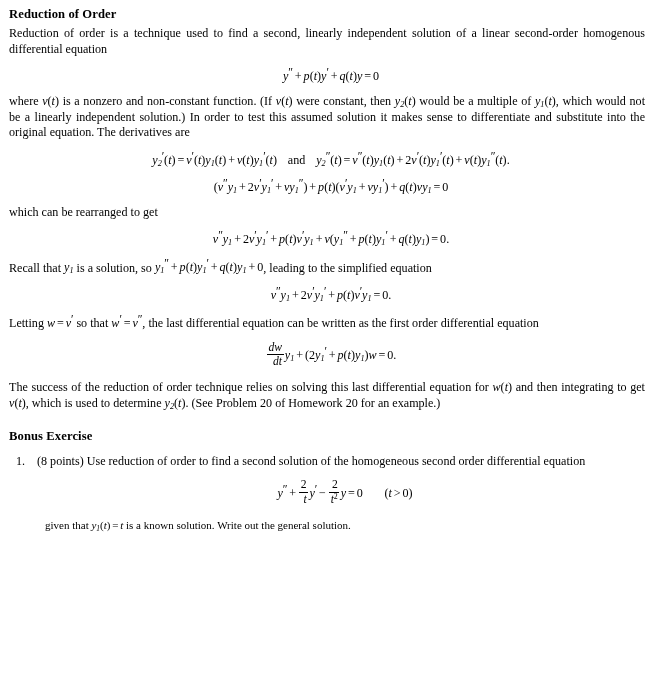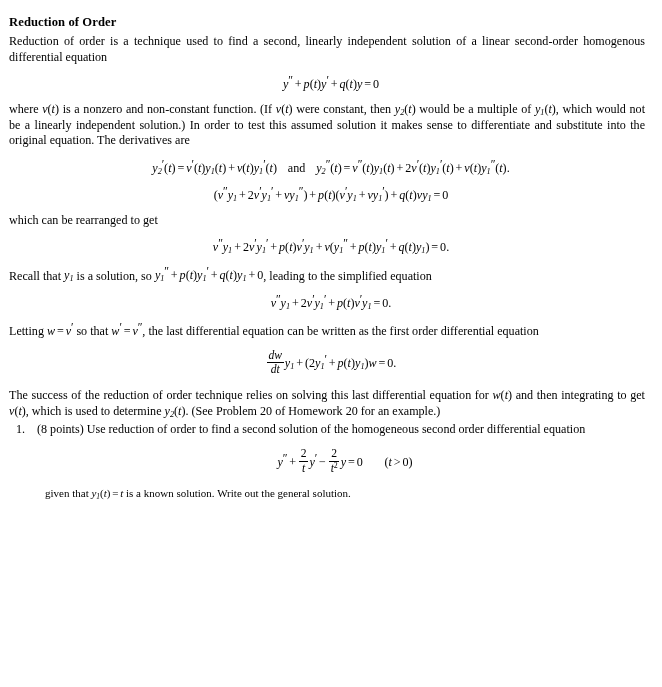--- a/index.html
+++ b/index.html
@@ -21,21 +21,21 @@
     box-sizing: border-box;
     padding: 6px 9px 0 9px;
     position: relative;
   }
 
   
   .heading {
     font-weight: bold;
     font-size: 12.6px;
     line-height: 1.28;
-    margin: 8px 0 4px 0;
+    margin: 0 0 4px 0;
     letter-spacing: 0.1px;
   }
   .heading-bonus {
     font-weight: bold;
     font-size: 12.6px;
     line-height: 1.28;
     margin: 17px 0 9px 0;
     letter-spacing: 0.1px;
   }
 
@@ -117,21 +117,21 @@
     font-size: 0.95em;
     vertical-align: 0.33em;
     letter-spacing: -0.02em;
   }
   .wide { padding: 0 0.9em; }
 
   
   .frac {
     display: inline-block;
     vertical-align: -0.52em;
-    text-align: center;
+    text-align: right;
     font-style: italic;
     line-height: 1;
     margin: 0 0.1em;
   }
   .frac .top {
     display: block;
     padding: 0 0.14em 1px 0.14em;
     border-bottom: 1px solid #000;
     font-size: 0.96em;
   }
@@ -189,20 +189,21 @@
   </p>
 
   <div class="display frac-eq">
     <span class="m"><span class="frac"><span class="top"><span>d</span><span>w</span></span><span class="bot"><span>d</span><span>t</span></span></span><span>y</span><sub class="s">1</sub><span class="op">+</span><span class="paren">(</span><span class="num">2</span><span>y</span><sub class="s">1</sub><span class="prime">′</span><span class="op">+</span><span>p</span><span class="paren">(</span><span>t</span><span class="paren">)</span><span>y</span><sub class="s">1</sub><span class="paren">)</span><span>w</span><span class="op">=</span><span class="num">0</span><span class="paren">.</span></span>
   </div>
 
   <p class="para">
     <span>The success of the reduction of order technique relies on solving this last differential equation for </span><span class="m"><span>w</span><span class="paren">(</span><span>t</span><span class="paren">)</span></span><span> and then integrating to get </span><span class="m"><span>v</span><span class="paren">(</span><span>t</span><span class="paren">)</span></span><span>, which is used to determine </span><span class="m"><span>y</span><sub class="s">2</sub><span class="paren">(</span><span>t</span><span class="paren">)</span></span><span>. (See Problem 20 of Homework 20 for an example.)</span>
   </p>
 
+  <div class="heading-bonus">Bonus Exercise</div>
 
   <ol class="exlist">
     <li>
       <span class="marker">1.</span>
       <span>(8 points)</span><span> Use reduction of order to find a second solution of the homogeneous second order differential equation</span>
 
       
       <div class="display frac-eq">
         <span class="m"><span>y</span><span class="prime">″</span><span class="op">+</span><span class="frac nsmall"><span class="top">2</span><span class="bot" style="font-style:italic">t</span></span><span>y</span><span class="prime">′</span><span class="op">−</span><span class="frac nsmall"><span class="top">2</span><span class="bot"><span style="font-style:italic">t</span><sup class="s">2</sup></span></span><span>y</span><span class="op">=</span><span class="num">0</span><span class="wide"></span><span class="paren">(</span><span>t</span><span class="op">&gt;</span><span class="num">0</span><span class="paren">)</span></span>
       </div>

